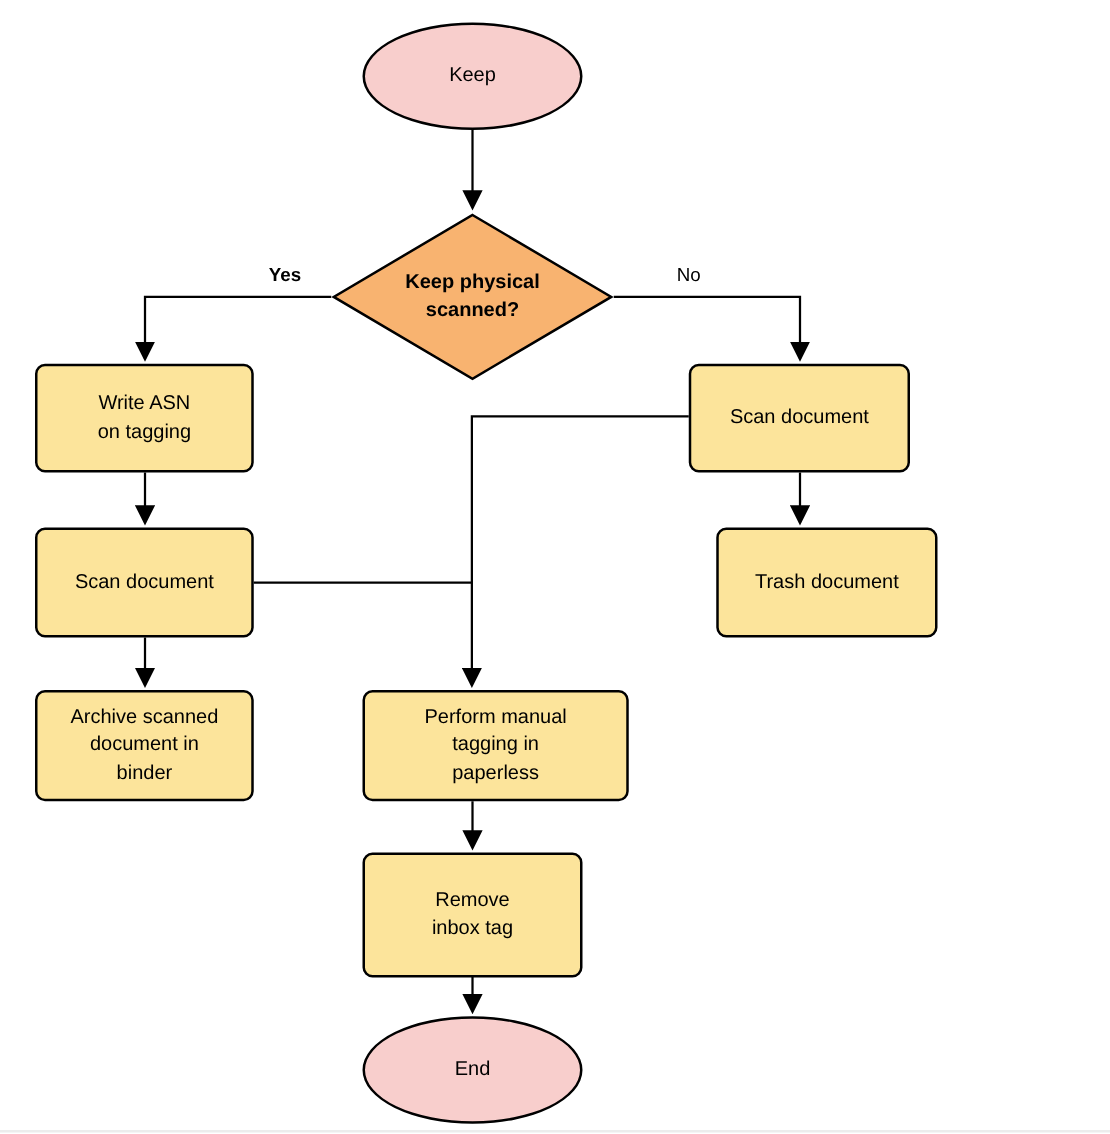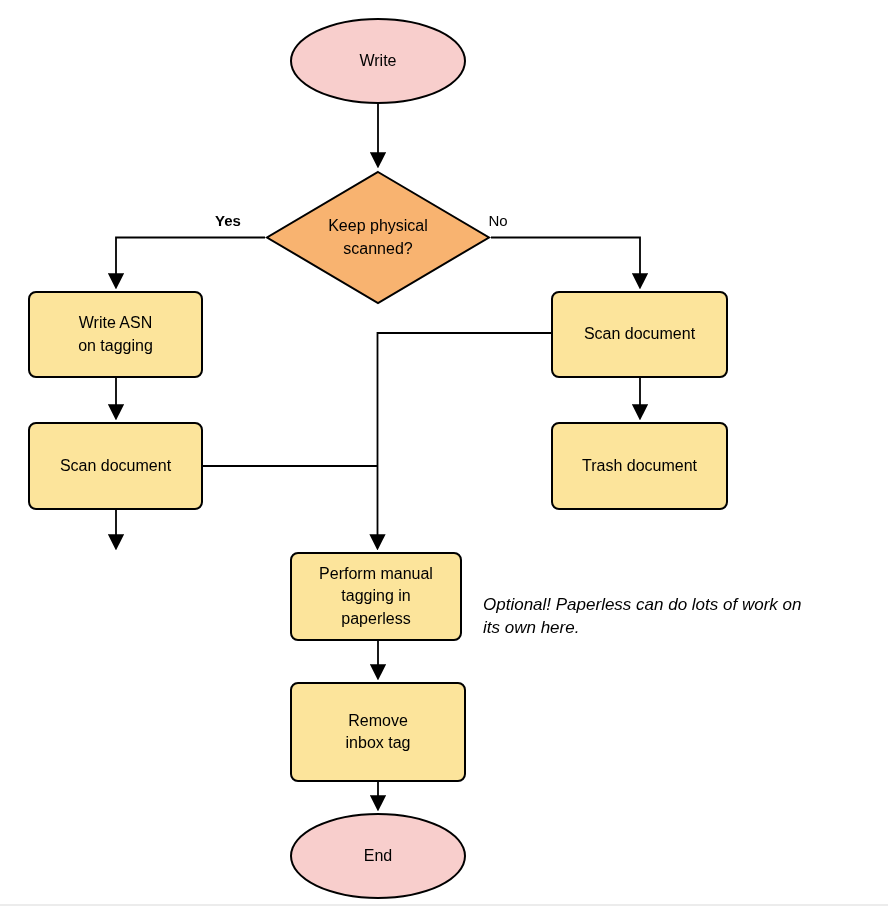--- a/index.html
+++ b/index.html
@@ -84,84 +84,87 @@
     <path class="edge" marker-end="url(#arrowhead)" d="M116,510 L116,548"></path>
     <path class="edge" marker-end="url(#arrowhead)" d="M640,378 L640,418"></path>
     <path class="edge" marker-end="url(#arrowhead)" d="M551,333 L377.5,333 L377.5,548"></path>
     <path class="edge" d="M203,466 L377.5,466"></path>
     <path class="edge" marker-end="url(#arrowhead)" d="M378,641 L378,678"></path>
     <path class="edge" marker-end="url(#arrowhead)" d="M378,770 L378,809"></path>
   </svg>
 
   <div class="node terminal" style="left:290px;top:18px;width:176px;height:86px;">
     <div class="label">
-      <span class="line">Write</span>
+      <span class="line">Keep</span>
     </div>
   </div>
 
-  <div class="node decision-node" style="left:265px;top:170px;width:226px;height:135px;">
+  <div class="node decision-node" style="left:265px;top:170px;width:226px;height:135px;font-weight:bold;">
     <svg width="226" height="135" viewBox="0 0 226 135">
       <polygon class="decision-shape" points="113,2 224,67.5 113,133 2,67.5"></polygon>
     </svg>
     <div class="label">
       <span class="line">Keep physical</span>
       <span class="line">scanned?</span>
     </div>
   </div>
 
   <div class="edge-label" style="left:206px;top:212px;width:44px;font-weight:bold;">Yes</div>
-  <div class="edge-label" style="left:476px;top:212px;width:44px;">No</div>
+  <div class="edge-label" style="left:529px;top:212px;width:44px;">No</div>
 
   <div class="node box" style="left:28px;top:291px;width:175px;height:87px;">
     <div class="label">
       <span class="line">Write ASN</span>
       <span class="line">on tagging</span>
     </div>
   </div>
 
   <div class="node box" style="left:28px;top:422px;width:175px;height:88px;">
     <div class="label">
       <span class="line">Scan document</span>
     </div>
   </div>
 
+  <div class="node box" style="left:28px;top:552px;width:175px;height:89px;">
+    <div class="label">
+      <span class="line">Archive scanned</span>
+      <span class="line">document in</span>
+      <span class="line">binder</span>
+    </div>
+  </div>
 
   <div class="node box" style="left:551px;top:291px;width:177px;height:87px;">
     <div class="label">
       <span class="line">Scan document</span>
     </div>
   </div>
 
-  <div class="node box" style="left:551px;top:422px;width:177px;height:88px;">
+  <div class="node box" style="left:573px;top:422px;width:177px;height:88px;">
     <div class="label">
       <span class="line">Trash document</span>
     </div>
   </div>
 
-  <div class="node box" style="left:290px;top:552px;width:172px;height:89px;">
+  <div class="node box" style="left:290px;top:552px;width:213px;height:89px;">
     <div class="label">
       <span class="line">Perform manual</span>
       <span class="line">tagging in</span>
       <span class="line">paperless</span>
     </div>
   </div>
 
   <div class="node box" style="left:290px;top:682px;width:176px;height:100px;">
     <div class="label">
       <span class="line">Remove</span>
       <span class="line">inbox tag</span>
     </div>
   </div>
 
   <div class="node terminal" style="left:290px;top:813px;width:176px;height:86px;">
     <div class="label">
       <span class="line">End</span>
     </div>
   </div>
 
-  <div class="annotation" style="left:483px;top:594px;width:400px;">
-    <span class="line">Optional! Paperless can do lots of work on</span>
-    <span class="line">its own here.</span>
-  </div>
 
   <div class="bottom-divider"></div>
 
 </div>
 
 </body></html>

